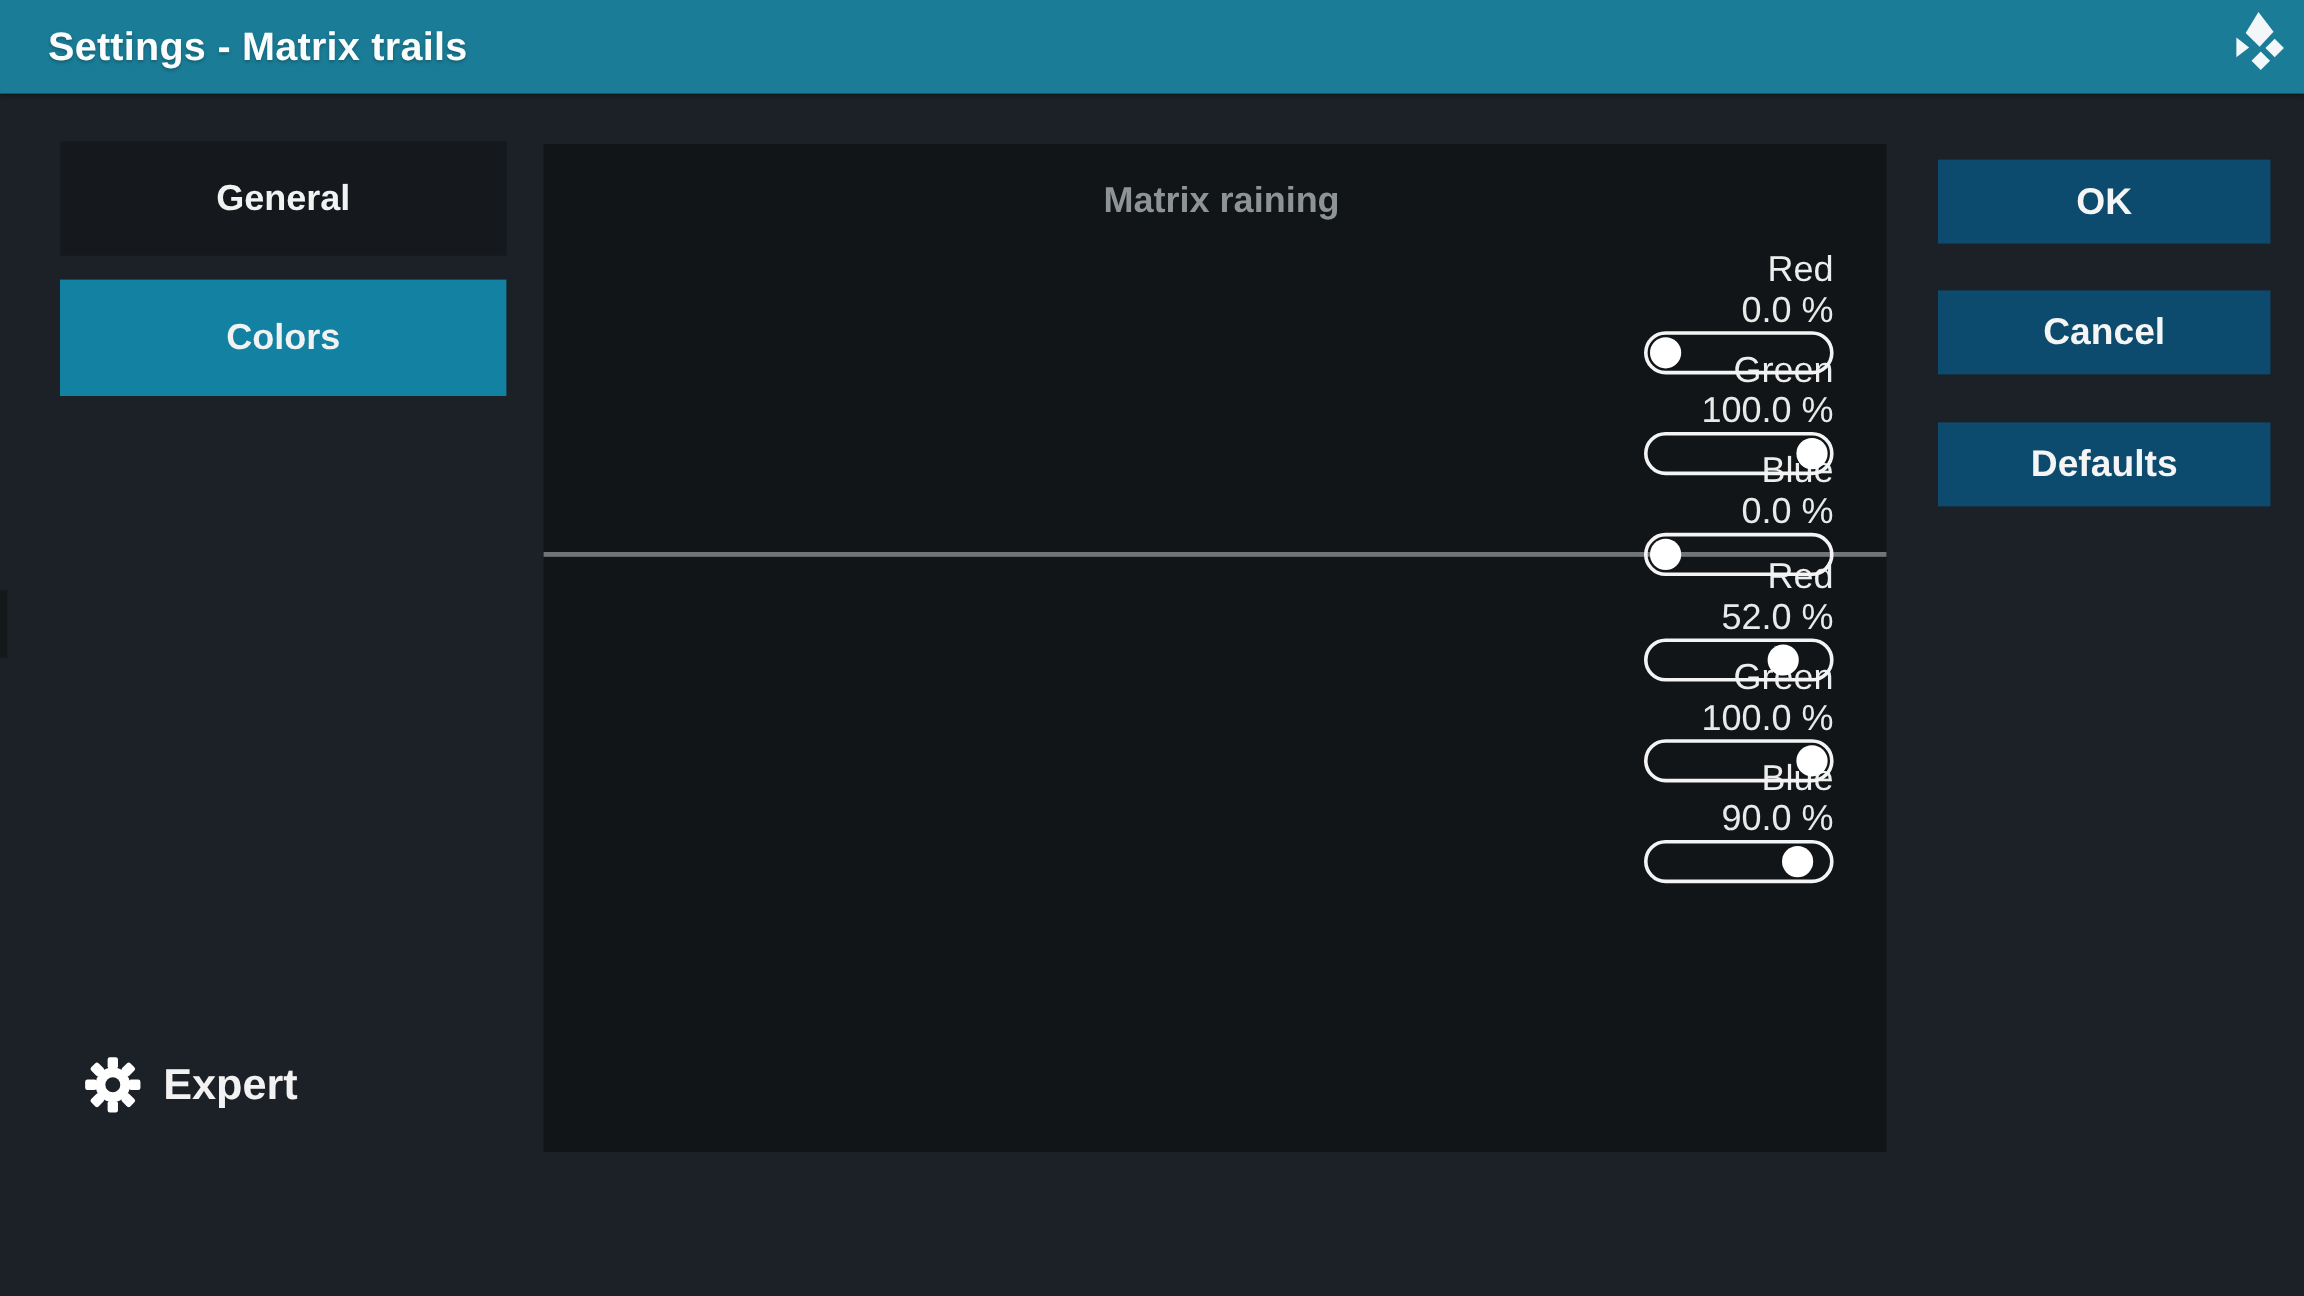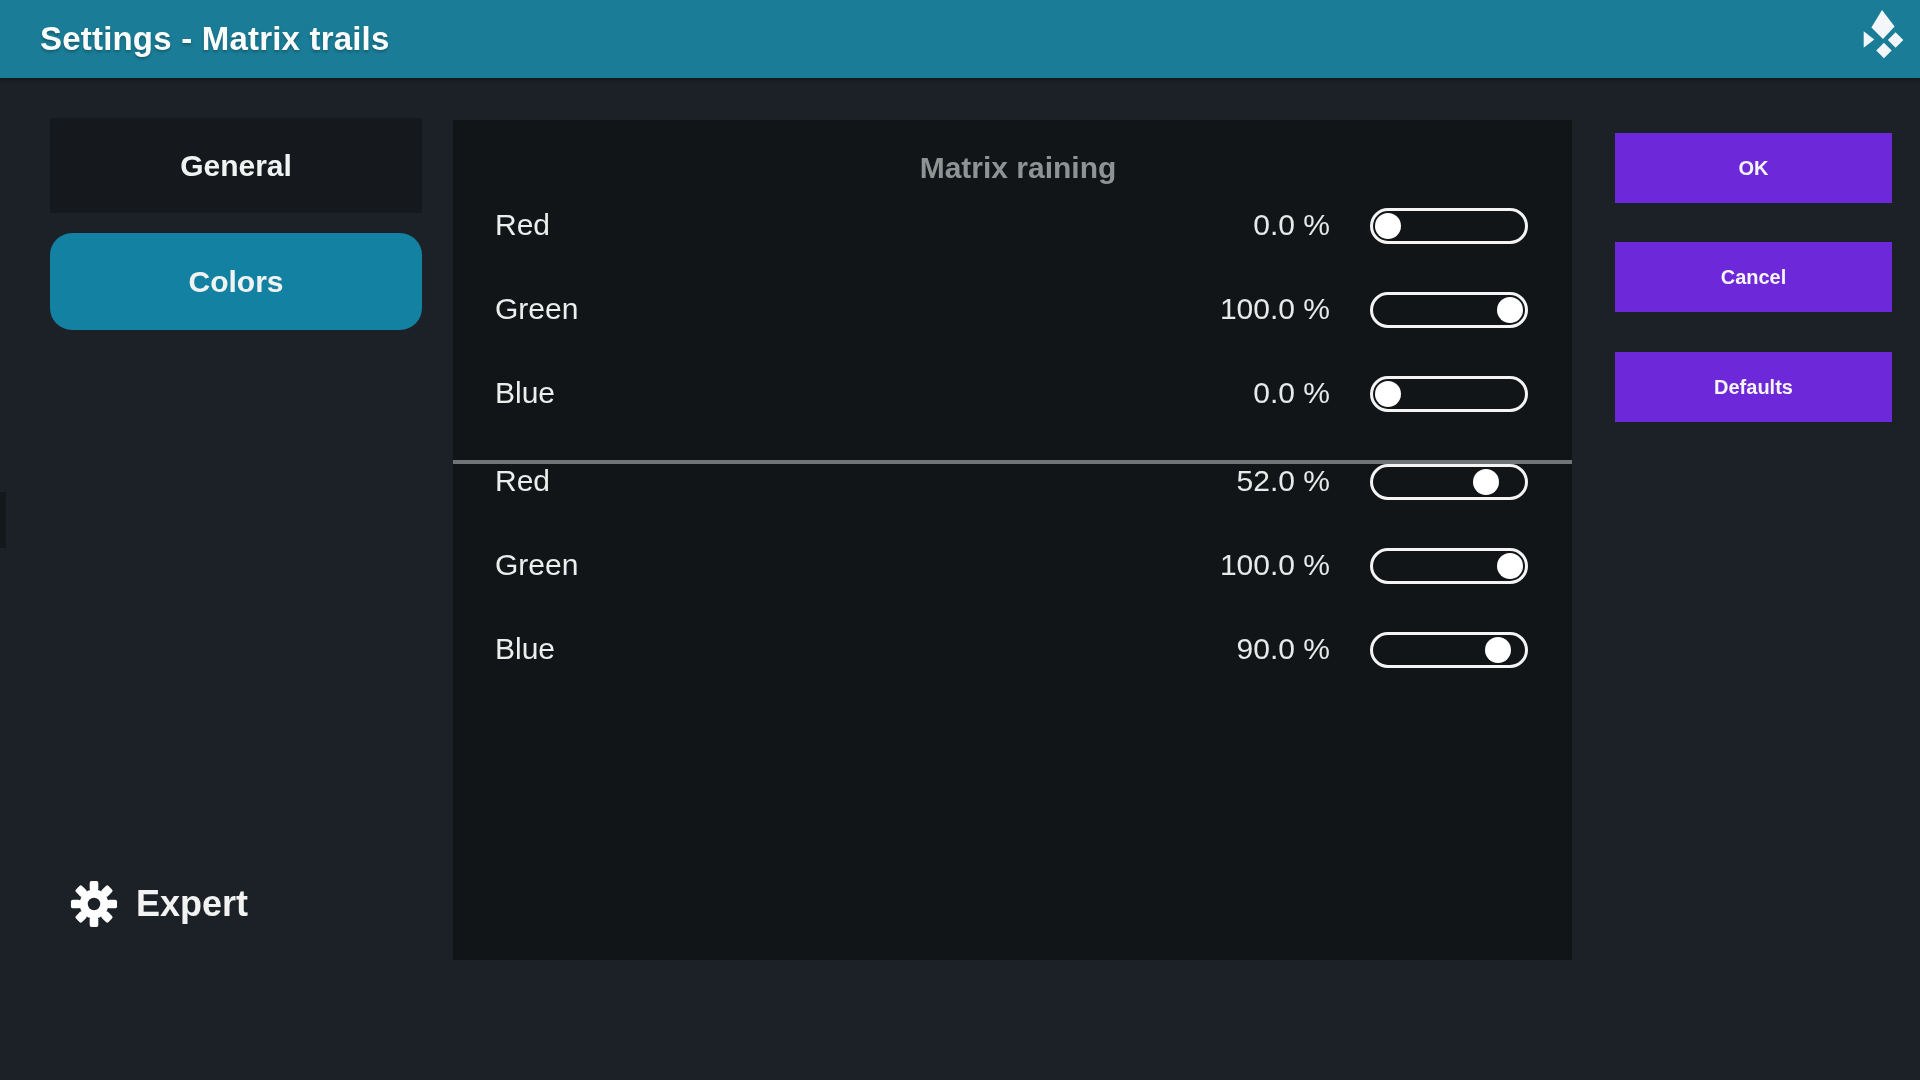--- a/index.html
+++ b/index.html
@@ -28,35 +28,35 @@
   }
 
   
   .cat-button {
     position: absolute; left: 50px; width: 372px;
     display: flex; align-items: center; justify-content: center;
     font-size: 30px; font-weight: bold; color: #f1f3f3;
     background: #15181c; cursor: pointer;
   }
   .cat-general { top: 118px; height: 95px; }
-  .cat-colors  { top: 233px; height: 97px; background: #1381a1; border-radius: 22px; }
+  .cat-colors  { top: 233px; height: 97px; background: #1381a1; }
 
   
   .panel {
     position: absolute; left: 453px; top: 120px; width: 1119px; height: 840px;
     background: #121517;
   }
   .group-title {
     margin: 26px 0 18px 0; height: 44px; line-height: 44px;
     text-align: center; font-size: 30px; font-weight: bold; color: #8e9393; padding-left: 11px;
   }
   .group-title.second { margin-top: 24px; margin-bottom: 24px; }
   .setting-row {
-    height: 84px; display: flex; align-items: flex-start;
-    padding: 0 44px 0 42px; cursor: pointer;
+    height: 84px; display: flex; align-items: flex-end;
+    padding: 0 44px 0 42px; cursor: pointer; flex-direction: column;
   }
   .setting-label { font-size: 30px; color: #eceeee; }
   .setting-value { margin-left: auto; font-size: 30px; color: #e8eaea; }
   .divider {
     height: 4px; background: #717577; width: 100%;
   }
 
   
   .slider {
     position: relative; margin-left: 40px;
@@ -66,22 +66,22 @@
   }
   .slider-knob {
     position: absolute; top: 2px; width: 26px; height: 26px;
     border-radius: 50%; background: #ffffff;
   }
 
   
   .action-button {
     position: absolute; left: 1615px; width: 277px; height: 70px;
     display: flex; align-items: center; justify-content: center;
-    font-size: 20px; font-weight: bold; color: #f5f5f5;
-    background: #6d28d9; cursor: pointer;
+    font-size: 31px; font-weight: bold; color: #f5f5f5;
+    background: #0c4a6e; cursor: pointer;
   }
   .action-ok { top: 133px; }
   .action-cancel { top: 242px; }
   .action-defaults { top: 352px; }
 
   
   .level-button {
     position: absolute; left: 70px; top: 876px; height: 56px;
     display: flex; align-items: center; cursor: pointer;
   }

